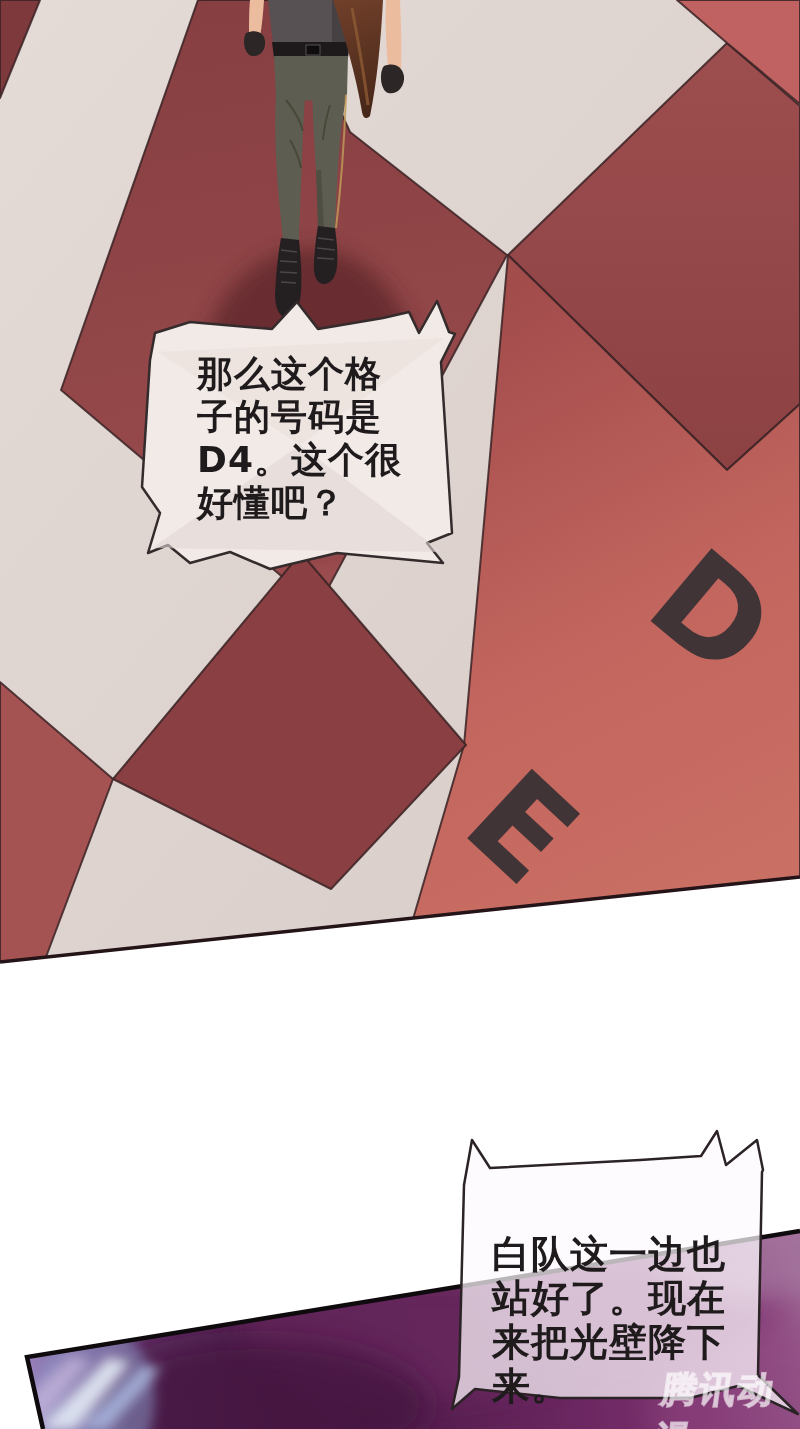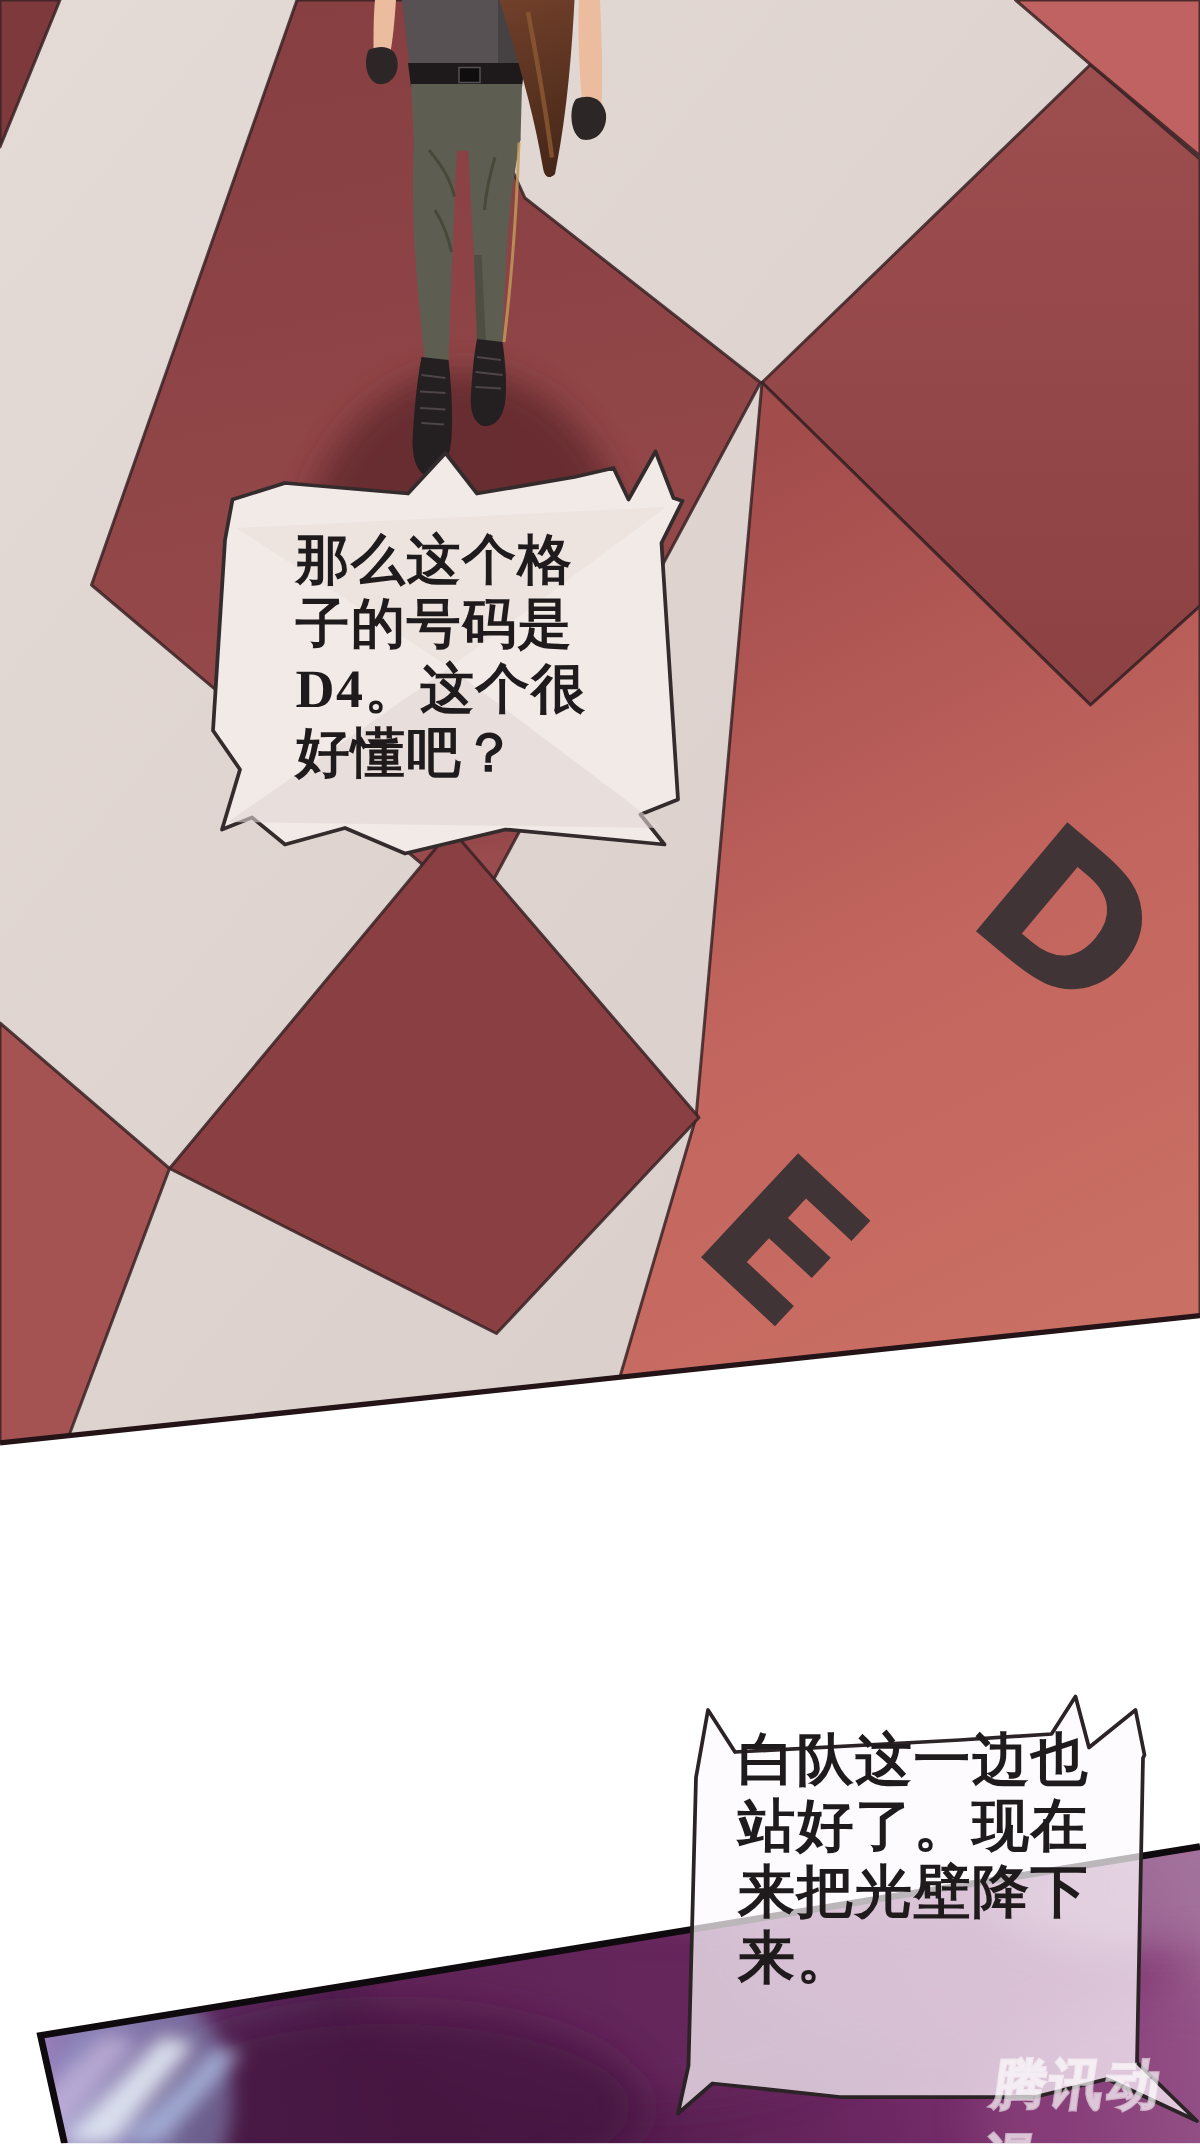--- a/index.html
+++ b/index.html
@@ -6,22 +6,22 @@
   .page{
     position:relative;width:800px;height:1429px;overflow:hidden;
     background:#ffffff;font-family:"DejaVu Sans",sans-serif;
   }
   .artwork{position:absolute;left:0;top:0;}
   .bubble-text{
     position:absolute;white-space:pre-line;color:#1f1b1c;
     font-weight:700;letter-spacing:1px;
     font-family:"DejaVu Sans",sans-serif;
   }
-  .b1{left:197px;top:352px;width:280px;font-size:36px;line-height:43px;font-family:Liberation Serif, serif;}
-  .b2{left:492px;top:1151px;width:300px;font-size:38px;line-height:44px;}
+  .b1{left:197px;top:352px;width:280px;font-size:36px;line-height:43px;}
+  .b2{left:492px;top:1232px;width:300px;font-size:38px;line-height:44px;}
   .watermark{
     position:absolute;left:658px;top:1366px;
     font-size:36px;font-weight:700;letter-spacing:2px;
     transform:skewX(-8deg);
     color:rgba(255,255,255,0.14);
     -webkit-text-stroke:1.5px rgba(255,255,255,0.55);
     text-shadow:0 0 1px rgba(255,255,255,0.25);
   }
 </style>
 </head>

